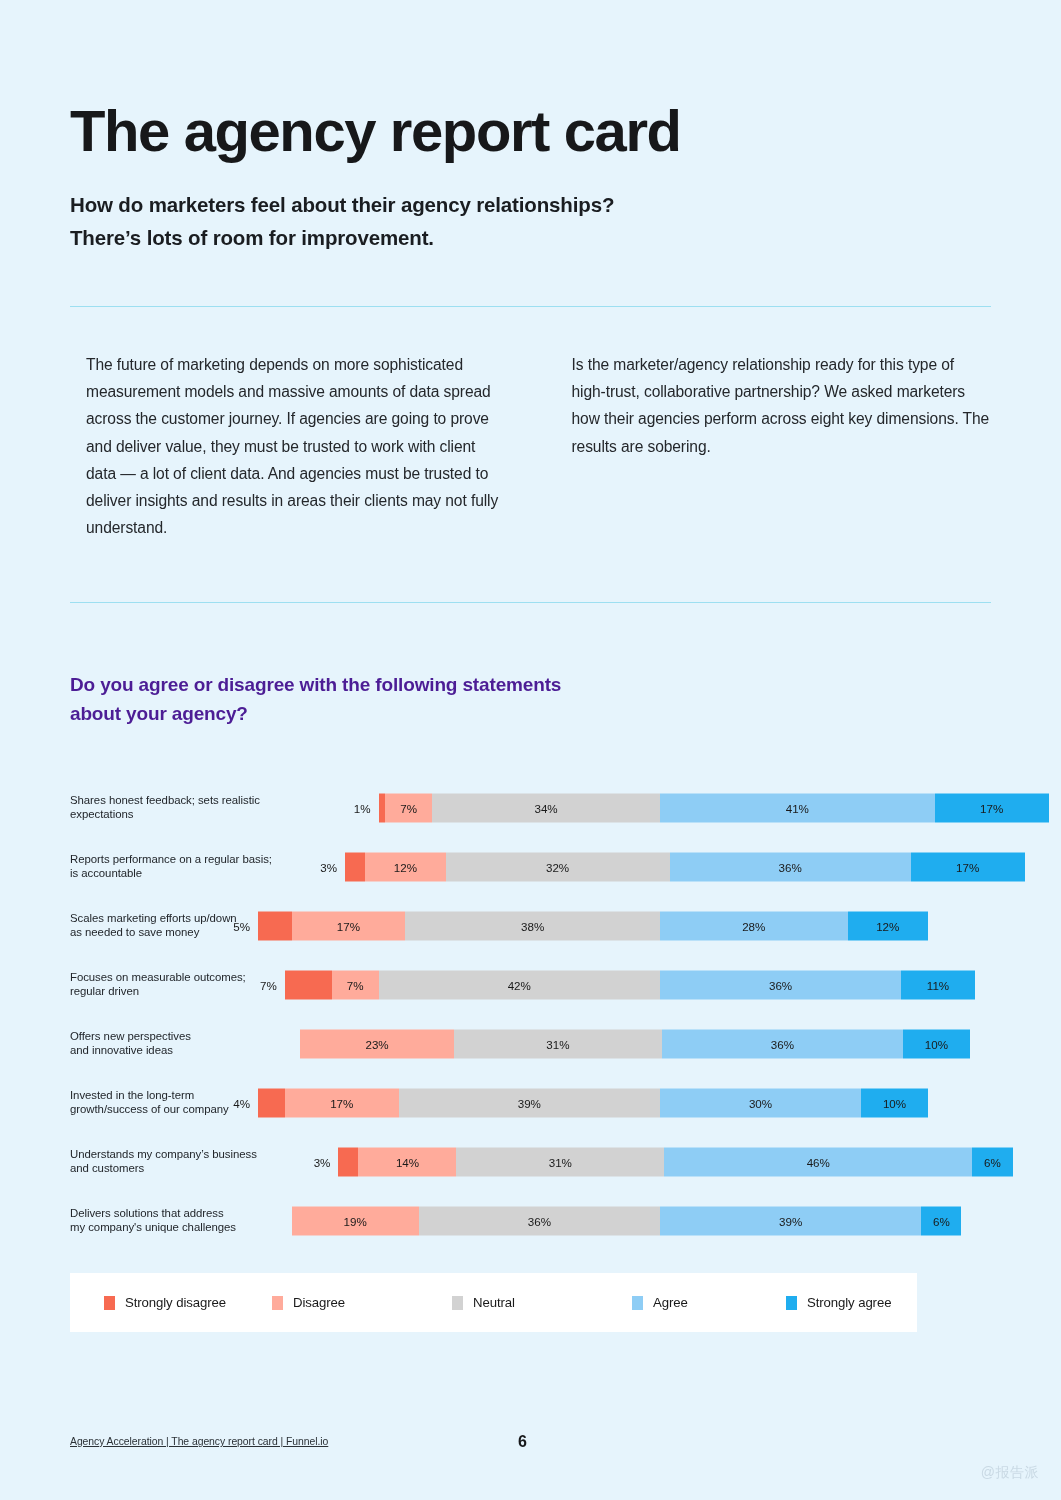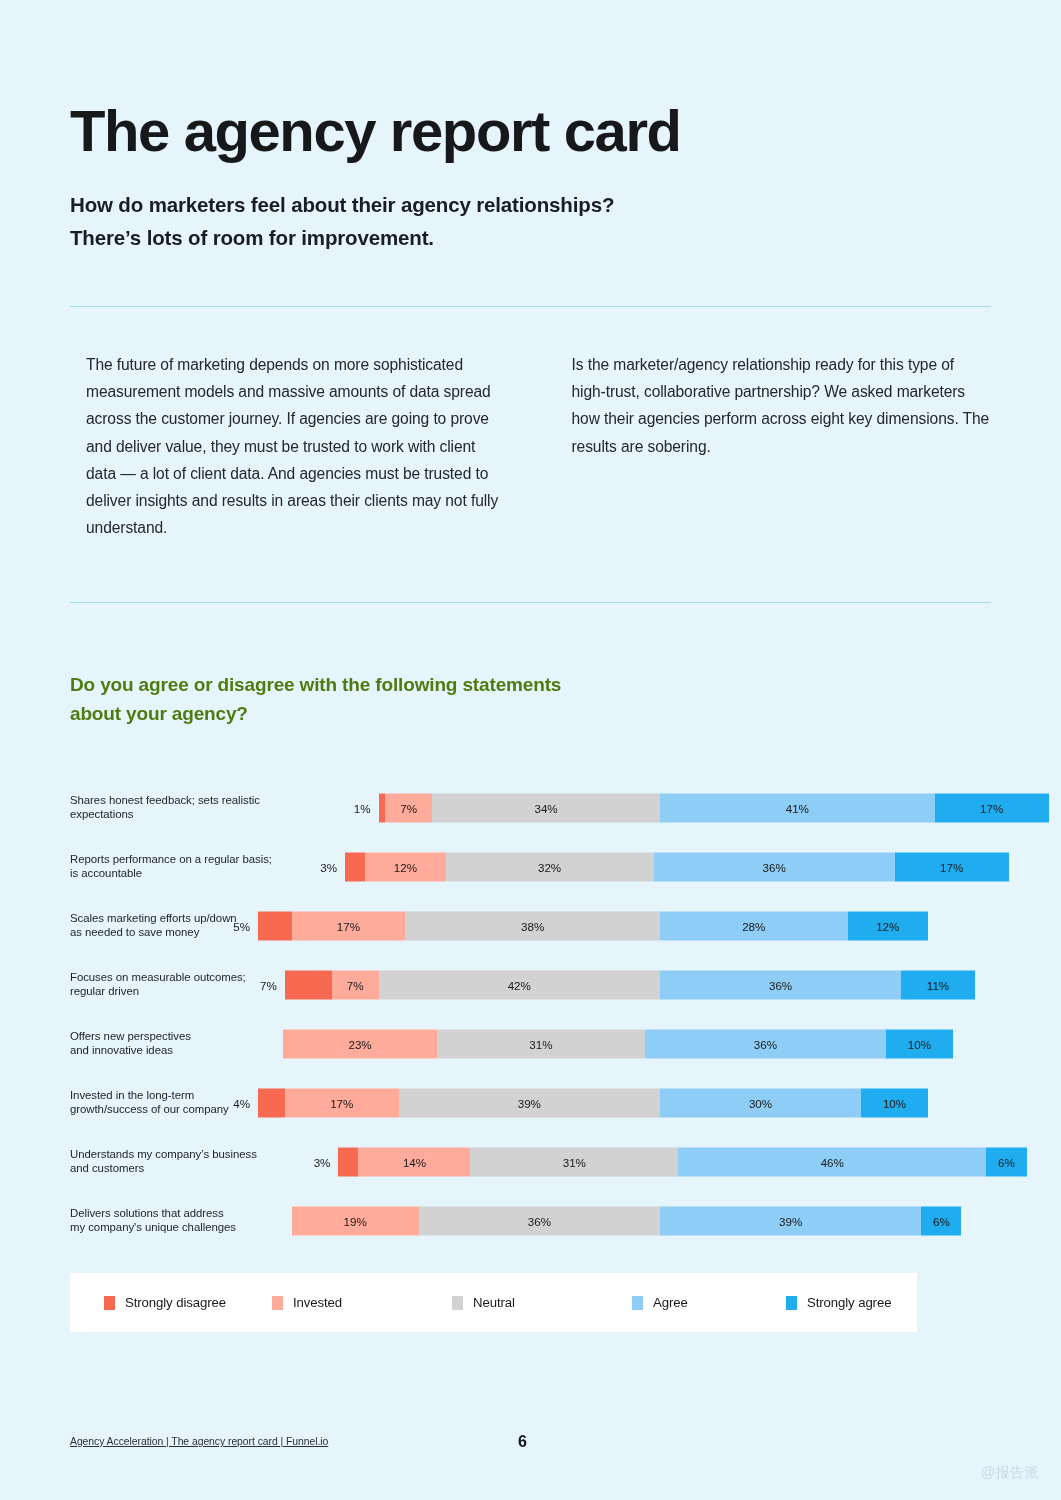--- a/index.html
+++ b/index.html
@@ -66,21 +66,21 @@
     letter-spacing: -0.1px;
   }
 
   
   .chart-question {
     margin-top: 68px;
     font-size: 19px;
     font-weight: 600;
     line-height: 1.5;
     letter-spacing: -0.15px;
-    color: #4d7c0f;
+    color: #4c1d95;
   }
 
   .chart {
     margin-top: 50px;
     position: relative;
   }
 
   .row {
     position: relative;
     height: 59px;
@@ -240,21 +240,21 @@
         <div class="outside-label" style="left: 260.6px; width: 40px;">1%</div>
       </div>
       <div class="row">
         <div class="row-label">
           <div>Reports performance on a regular basis;</div>
           <div>is accountable</div>
         </div>
         <div class="bar" style="left: 275.1px;">
           <div class="seg sd" style="width: 20.1px; background: rgb(247, 106, 81);"></div>
           <div class="seg d" style="width: 80.4px; background: rgb(255, 171, 155);">12%</div>
-          <div class="seg n" style="width: 208px; background: rgb(210, 210, 210);">32%</div>
+          <div class="seg n" style="width: 224px; background: rgb(210, 210, 210);">32%</div>
           <div class="seg a" style="width: 241.2px; background: rgb(142, 205, 245);">36%</div>
           <div class="seg sa" style="width: 113.9px; background: rgb(31, 173, 239);">17%</div>
         </div>
         <div class="outside-label" style="left: 227.1px; width: 40px;">3%</div>
       </div>
       <div class="row">
         <div class="row-label">
           <div>Scales marketing efforts up/down</div>
           <div>as needed to save money</div>
         </div>
@@ -279,21 +279,21 @@
           <div class="seg a" style="width: 241.2px; background: rgb(142, 205, 245);">36%</div>
           <div class="seg sa" style="width: 73.7px; background: rgb(31, 173, 239);">11%</div>
         </div>
         <div class="outside-label" style="left: 166.8px; width: 40px;">7%</div>
       </div>
       <div class="row">
         <div class="row-label">
           <div>Offers new perspectives</div>
           <div>and innovative ideas</div>
         </div>
-        <div class="bar" style="left: 213px;">
+        <div class="bar" style="left: 230px;">
           <div class="seg d" style="width: 154.1px; background: rgb(255, 171, 155);">23%</div>
           <div class="seg n" style="width: 207.7px; background: rgb(210, 210, 210);">31%</div>
           <div class="seg a" style="width: 241.2px; background: rgb(142, 205, 245);">36%</div>
           <div class="seg sa" style="width: 67px; background: rgb(31, 173, 239);">10%</div>
         </div>
       </div>
       <div class="row">
         <div class="row-label">
           <div>Invested in the long-term</div>
           <div>growth/success of our company</div>
@@ -307,21 +307,21 @@
         </div>
         <div class="outside-label" style="left: 140px; width: 40px;">4%</div>
       </div>
       <div class="row">
         <div class="row-label">
           <div>Understands my company’s business</div>
           <div>and customers</div>
         </div>
         <div class="bar" style="left: 268.4px;">
           <div class="seg sd" style="width: 20.1px; background: rgb(247, 106, 81);"></div>
-          <div class="seg d" style="width: 112px; background: rgb(255, 171, 155);">14%</div>
+          <div class="seg d" style="width: 98px; background: rgb(255, 171, 155);">14%</div>
           <div class="seg n" style="width: 207.7px; background: rgb(210, 210, 210);">31%</div>
           <div class="seg a" style="width: 308.2px; background: rgb(142, 205, 245);">46%</div>
           <div class="seg sa" style="width: 40.2px; background: rgb(31, 173, 239);">6%</div>
         </div>
         <div class="outside-label" style="left: 220.4px; width: 40px;">3%</div>
       </div>
       <div class="row">
         <div class="row-label">
           <div>Delivers solutions that address</div>
           <div>my company's unique challenges</div>
@@ -335,21 +335,21 @@
       </div>
     </div>
 
   <div class="legend" id="legend" style="position: relative;">
       <div class="legend-item" style="position: absolute; left: 34px;">
         <span class="legend-swatch" style="background: rgb(247, 106, 81);"></span>
         <span class="legend-text">Strongly disagree</span>
       </div>
       <div class="legend-item" style="position: absolute; left: 202px;">
         <span class="legend-swatch" style="background: rgb(255, 171, 155);"></span>
-        <span class="legend-text">Invested</span>
+        <span class="legend-text">Disagree</span>
       </div>
       <div class="legend-item" style="position: absolute; left: 382px;">
         <span class="legend-swatch" style="background: rgb(210, 210, 210);"></span>
         <span class="legend-text">Neutral</span>
       </div>
       <div class="legend-item" style="position: absolute; left: 562px;">
         <span class="legend-swatch" style="background: rgb(142, 205, 245);"></span>
         <span class="legend-text">Agree</span>
       </div>
       <div class="legend-item" style="position: absolute; left: 716px;">

